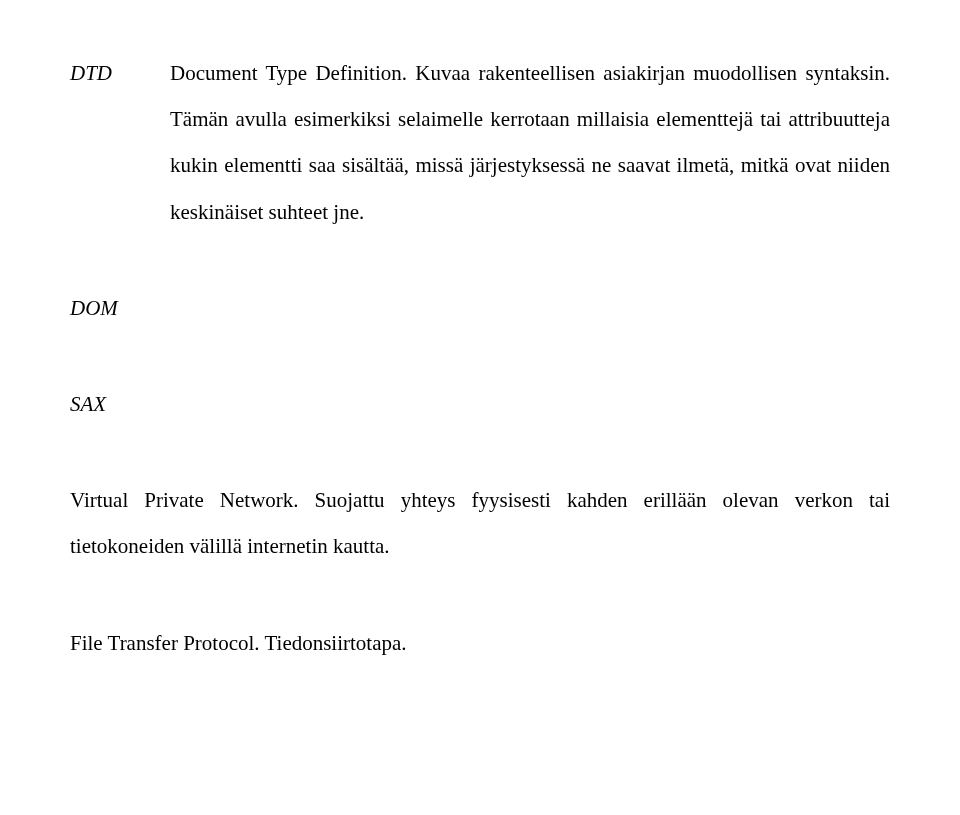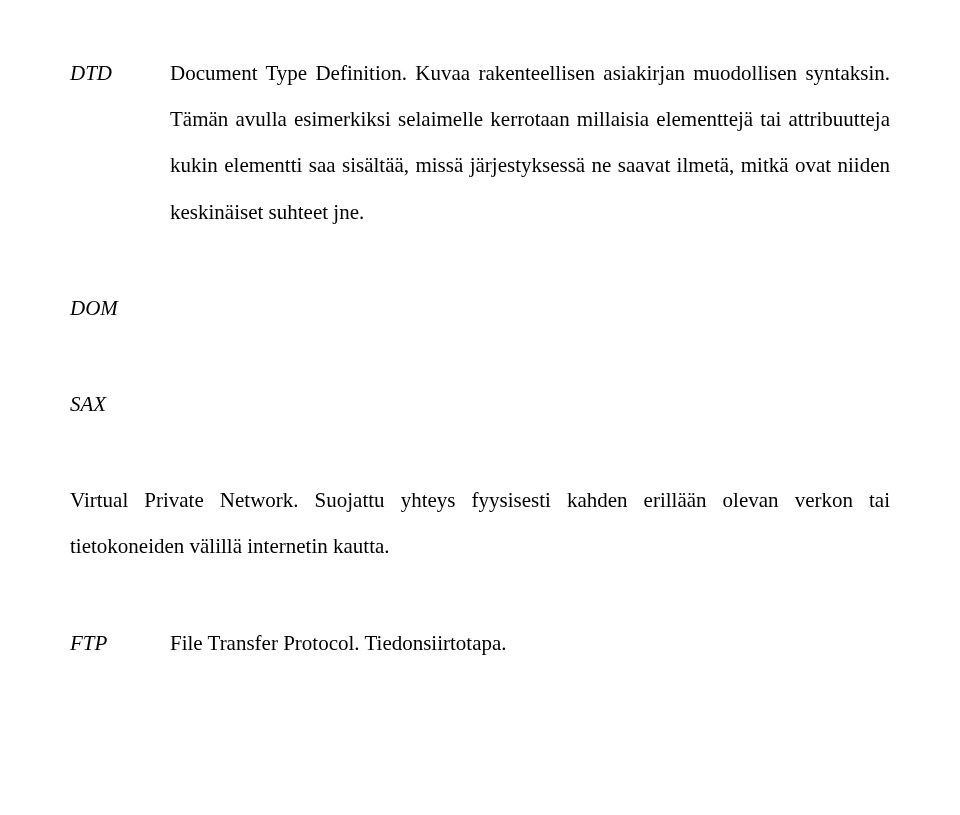--- a/index.html
+++ b/index.html
@@ -41,15 +41,14 @@
 
 <div class="entry">
   <div class="term">SAX</div>
 </div>
 
 <div class="entry">
   <div class="def">Virtual Private Network. Suojattu yhteys fyysisesti kahden erillään olevan verkon tai tietokoneiden välillä internetin kautta.</div>
 </div>
 
 <div class="entry">
-  <div class="term">FTP</div>
   <div class="def">File Transfer Protocol. Tiedonsiirtotapa.</div>
 </div>
 
 </body></html>

